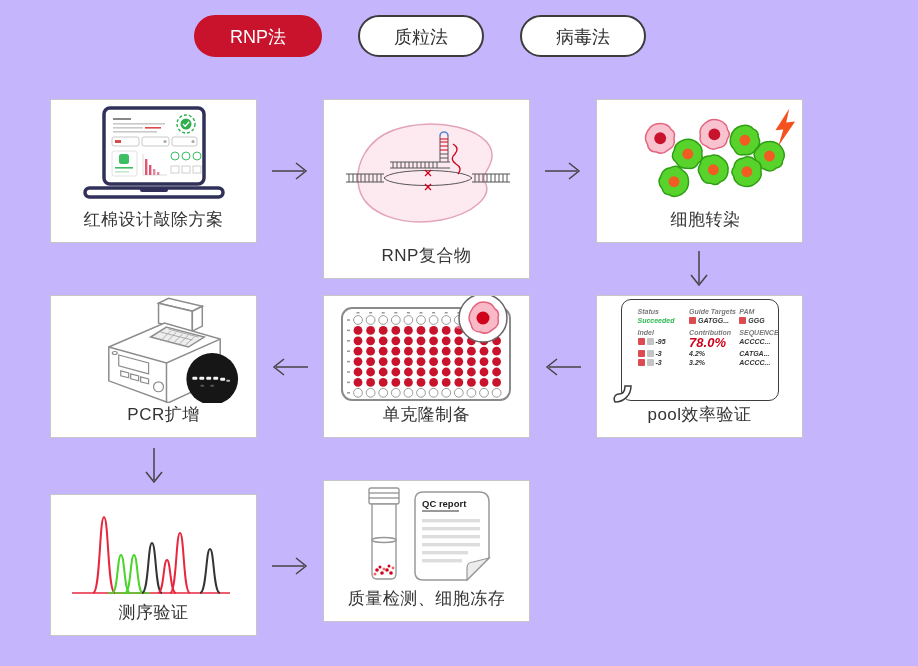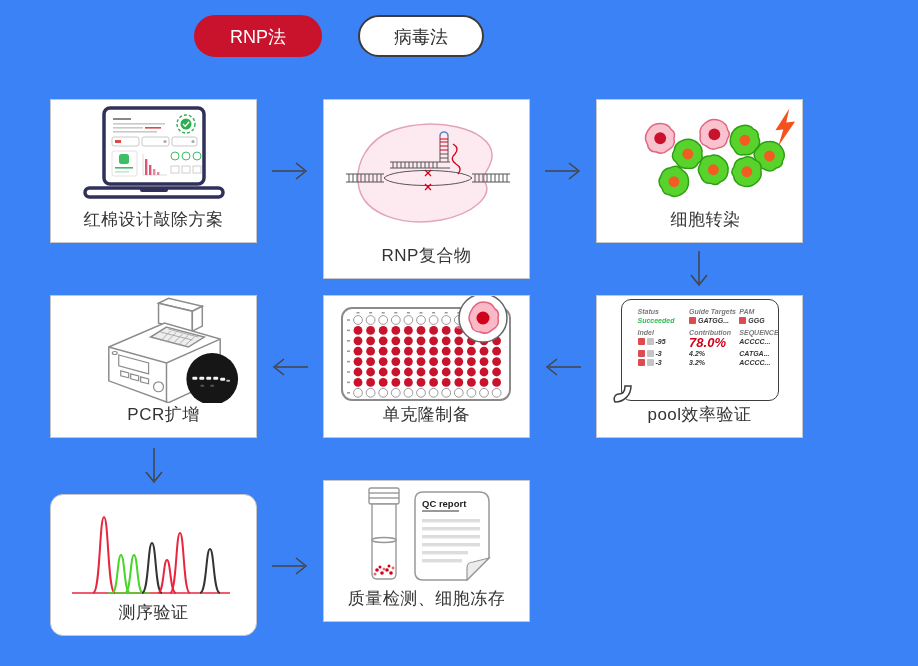--- a/index.html
+++ b/index.html
@@ -1,16 +1,16 @@
 <!DOCTYPE html>
 <html><head>
 <meta charset="utf-8">
 <style>
   html,body{margin:0;padding:0;background:#fff;}
-  #canvas{position:relative;width:918px;height:666px;background:#3b82f6;overflow:hidden;
+  #canvas{position:relative;width:918px;height:666px;background:#c4b5fd;overflow:hidden;
           font-family:"Liberation Sans","DejaVu Sans",sans-serif;}
   
   .tabs{position:absolute;top:15px;left:194px;display:flex;gap:36px;}
   .tab{height:42px;line-height:40px;padding:0 34px;border-radius:22px;font-size:18px;
        background:#fff;border:2px solid #3c3c3c;color:#333;cursor:pointer;
        font-family:inherit;white-space:nowrap;}
   .tab.active{background:#c9122b;border-color:#c9122b;color:#fff;}
   
   .step{position:absolute;width:207px;border:1px solid #c6c6c6;background:#fff;
         box-sizing:border-box;display:flex;flex-direction:column;align-items:center;}
@@ -31,20 +31,21 @@
   .bdg.red{background:#dd4a50;}
   .bdg.gray{background:#c4c4c4;}
 </style>
 </head>
 <body>
 
 <div id="canvas">
 
   <div class="tabs">
     <button class="tab active">RNP法</button>
+    <button class="tab">质粒法</button>
     <button class="tab">病毒法</button>
   </div>
 
   <div class="step" style="left:50px;top:99px;height:144px;justify-content:center;">
     <div class="icon">
       <svg width="162" height="100" viewBox="0 0 162 100">
         <rect x="31" y="4" width="100" height="76" rx="6" fill="#fff" stroke="#30305a" stroke-width="3.5"></rect>
         <rect x="12" y="84" width="138" height="9" rx="4.5" fill="#fff" stroke="#30305a" stroke-width="3.5"></rect>
         <rect x="67" y="84" width="28" height="4" rx="2" fill="#30305a"></rect>
 
@@ -425,21 +426,21 @@
             <span class="v">CATGA...</span>
             <span class="v"><span class="bdg red"></span><span class="bdg gray"></span><span>-3</span></span>
             <span class="v contrib">3.2%</span>
             <span class="v">ACCCC...</span>
           </div>
       </div>
     </div>
     <div class="label">pool效率验证</div>
   </div>
 
-  <div class="step" style="left:50px;top:494px;height:142px;border-radius:13px;">
+  <div class="step" style="left:50px;top:494px;height:142px;">
     <div class="icon">
       <svg id="chromatogram" width="180" height="102" viewBox="0 0 180 102">
           <line x1="8" x2="166" y1="96" y2="96" stroke="#e8273f" stroke-width="1.6"></line>
           <line x1="44" x2="86" y1="96" y2="96" stroke="#4cd42c" stroke-width="1.6"></line>
           <path d="M 29 96 C 36.333333333333336 96 35.416666666666664 20 40 20 C 44.583333333333336 20 43.666666666666664 96 51 96" fill="none" stroke="#e8273f" stroke-width="2"></path>
           <path d="M 48 96 C 54 96 53.25 58 57 58 C 60.75 58 60 96 66 96" fill="none" stroke="#4cd42c" stroke-width="2"></path>
           <path d="M 61 96 C 67 96 66.25 58 70 58 C 73.75 58 73 96 79 96" fill="none" stroke="#4cd42c" stroke-width="2"></path>
           <path d="M 78 96 C 84.66666666666667 96 83.83333333333333 46 88 46 C 92.16666666666667 46 91.33333333333333 96 98 96" fill="none" stroke="#333333" stroke-width="2"></path>
           <path d="M 94 96 C 100 96 99.25 63 103 63 C 106.75 63 106 96 112 96" fill="none" stroke="#e8273f" stroke-width="2"></path>
           <path d="M 106 96 C 112.66666666666667 96 111.83333333333333 36 116 36 C 120.16666666666667 36 119.33333333333333 96 126 96" fill="none" stroke="#e8273f" stroke-width="2"></path>

